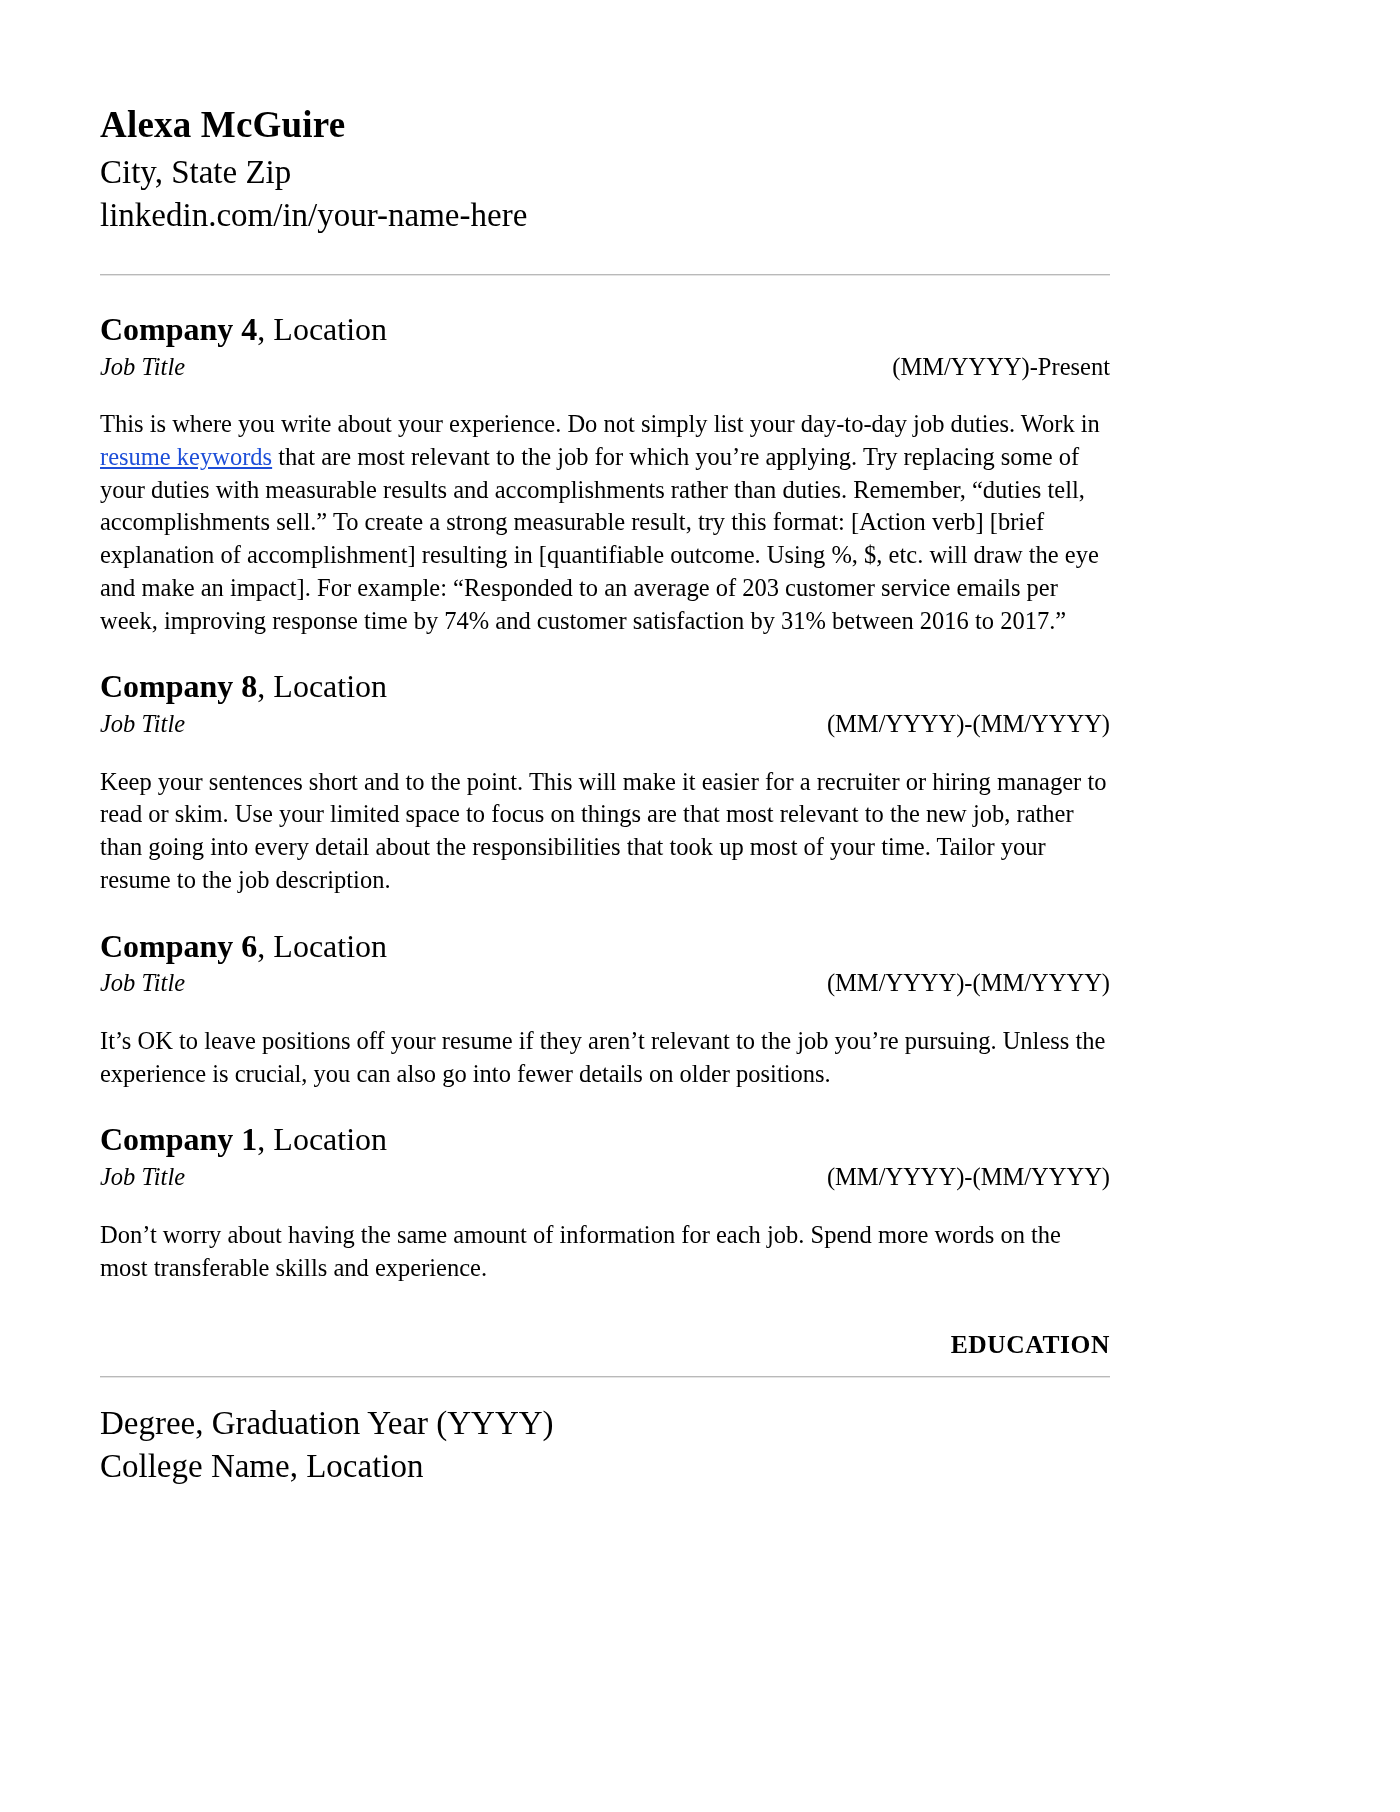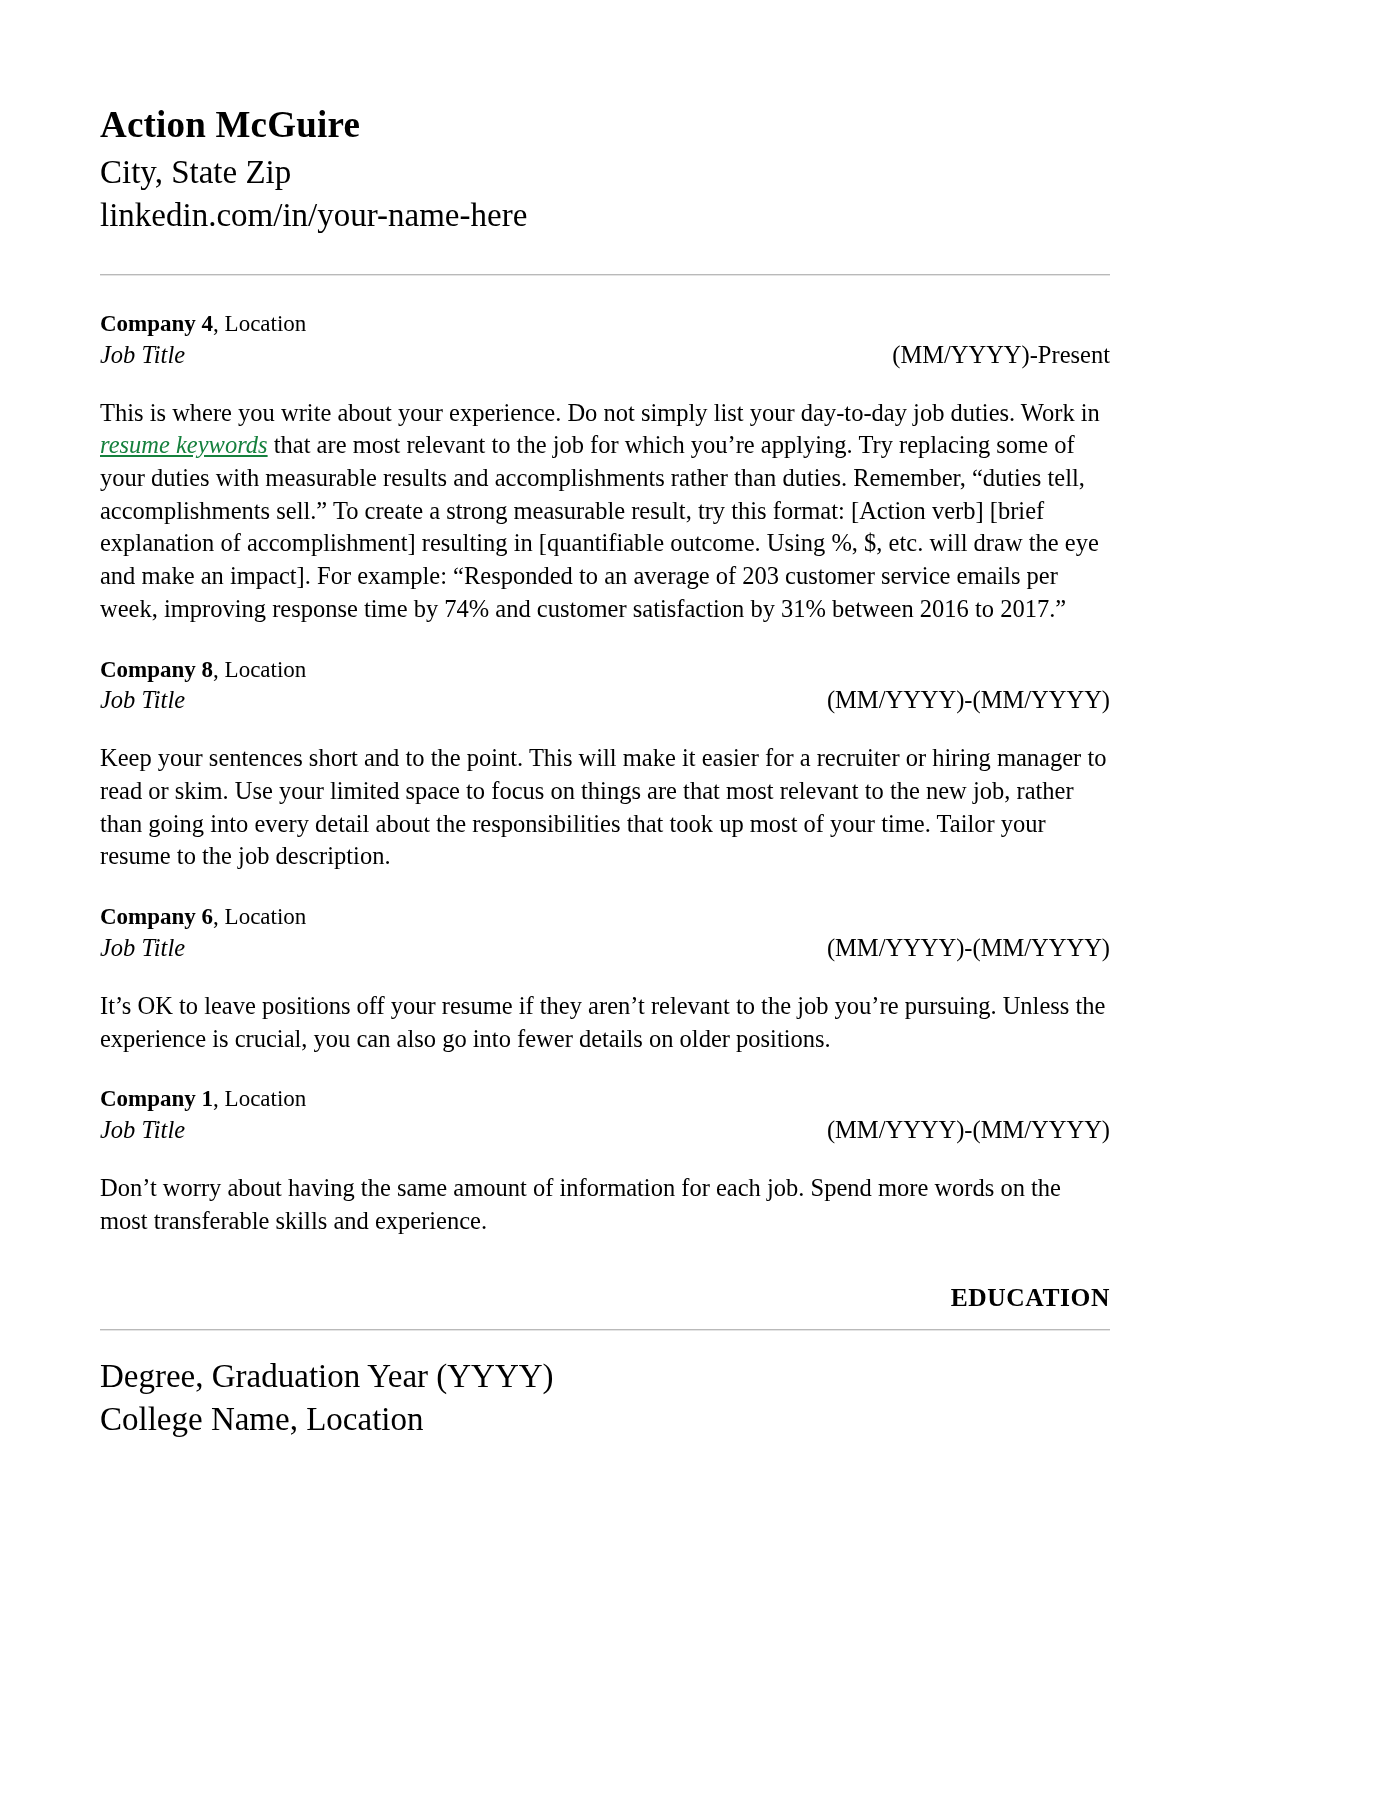--- a/index.html
+++ b/index.html
@@ -58,21 +58,21 @@
     border-top: 1.5px solid #b9b9b9;
     border-bottom: 1px solid #e4e4e4;
     margin-top: 16px;
   }
 
   
   .job {
     margin-top: 0;
   }
   .job-company {
-    font-size: 23px;
+    font-size: 32px;
     line-height: 1.30;
   }
   .job-company b { font-weight: bold; }
   .job-row {
     display: flex;
     justify-content: space-between;
     align-items: flex-start;
     font-size: 24.5px;
     line-height: 1.30;
   }
@@ -83,40 +83,39 @@
     font-style: normal;
     white-space: pre;
   }
   .job-desc {
     font-size: 24.5px;
     line-height: 1.335;
     text-align: left;
     margin: 0;
   }
   a.inline-link {
-    color: #15803d;
+    color: #1d4ed8;
     text-decoration: underline;
-    font-style: italic;
   }
 
   
   .edu-line {
     font-size: 33px;
     line-height: 1.30;
     margin: 0;
   }
 </style>
 </head>
 <body>
 
 <div class="page">
   <div class="sheet">
 
     <div>
-      <h1 class="name">Action McGuire</h1>
+      <h1 class="name">Alexa McGuire</h1>
       <div class="contact-block">
         <p class="contact-line">City, State Zip</p>
         <p class="contact-line">linkedin.com/in/your-name-here</p>
       </div>
     </div>
 
     <div style="margin-top:38px">
       <div class="rule"></div>
     </div>
 

